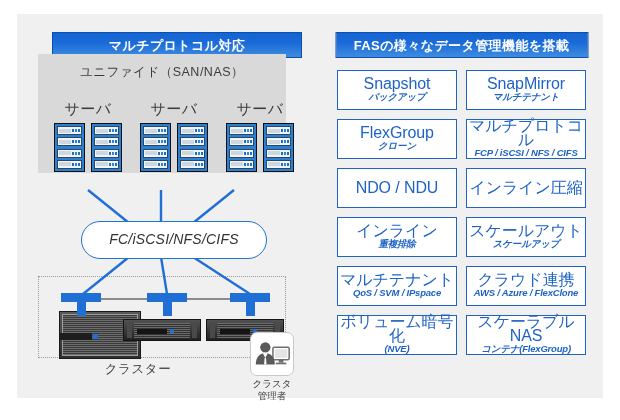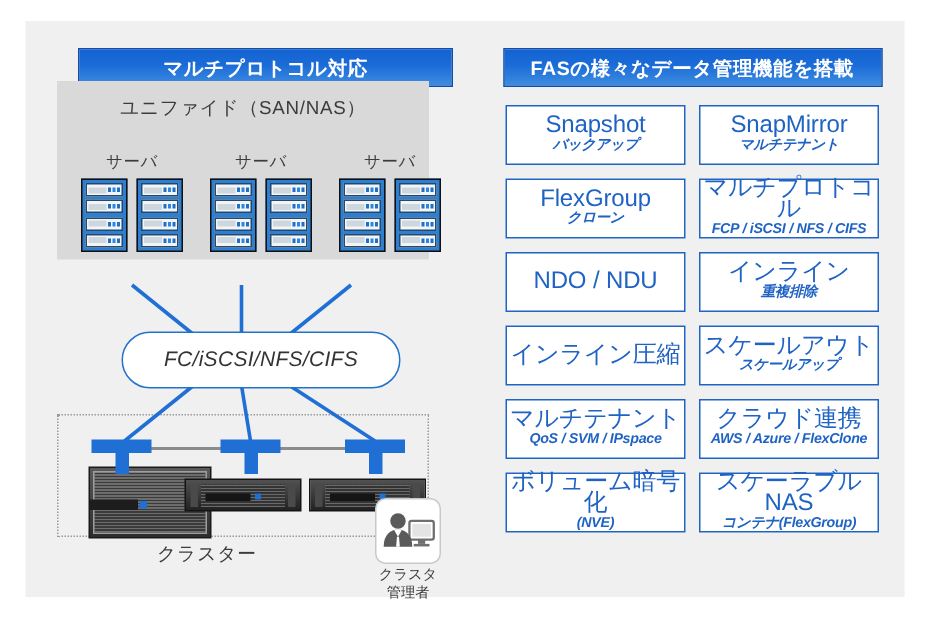--- a/index.html
+++ b/index.html
@@ -76,21 +76,21 @@
   .server-group {
     position: absolute;
     top: 86px;
     width: 74px;
   }
   #server-group-0 { left: 34px; }
   #server-group-1 { left: 120px; }
   #server-group-2 { left: 206px; }
   .server-group-label {
     text-align: center;
-    font-size: 11px;
+    font-size: 15px;
     color: #3c3c3c;
     letter-spacing: .4px;
     margin-bottom: 4px;
   }
   .server-pair {
     display: flex;
     justify-content: center;
     gap: 6px;
   }
   .server-rack {
@@ -641,28 +641,28 @@
         <div class="feature-sub">クローン</div>
       </div>
       <div class="feature-box">
         <div class="feature-title">マルチプロトコル</div>
         <div class="feature-sub">FCP / iSCSI / NFS / CIFS</div>
       </div>
       <div class="feature-box">
         <div class="feature-title">NDO / NDU</div>
       </div>
       <div class="feature-box">
+        <div class="feature-title">インライン圧縮</div>
+
+      </div>
+      <div class="feature-box">
         <div class="feature-title">インライン</div>
         <div class="feature-sub">重複排除</div>
       </div>
       <div class="feature-box">
-        <div class="feature-title">インライン圧縮</div>
-
-      </div>
-      <div class="feature-box">
         <div class="feature-title">スケールアウト</div>
         <div class="feature-sub">スケールアップ</div>
       </div>
       <div class="feature-box">
         <div class="feature-title">マルチテナント</div>
         <div class="feature-sub">QoS / SVM / IPspace</div>
       </div>
       <div class="feature-box">
         <div class="feature-title">クラウド連携</div>
         <div class="feature-sub">AWS / Azure / FlexClone</div>

